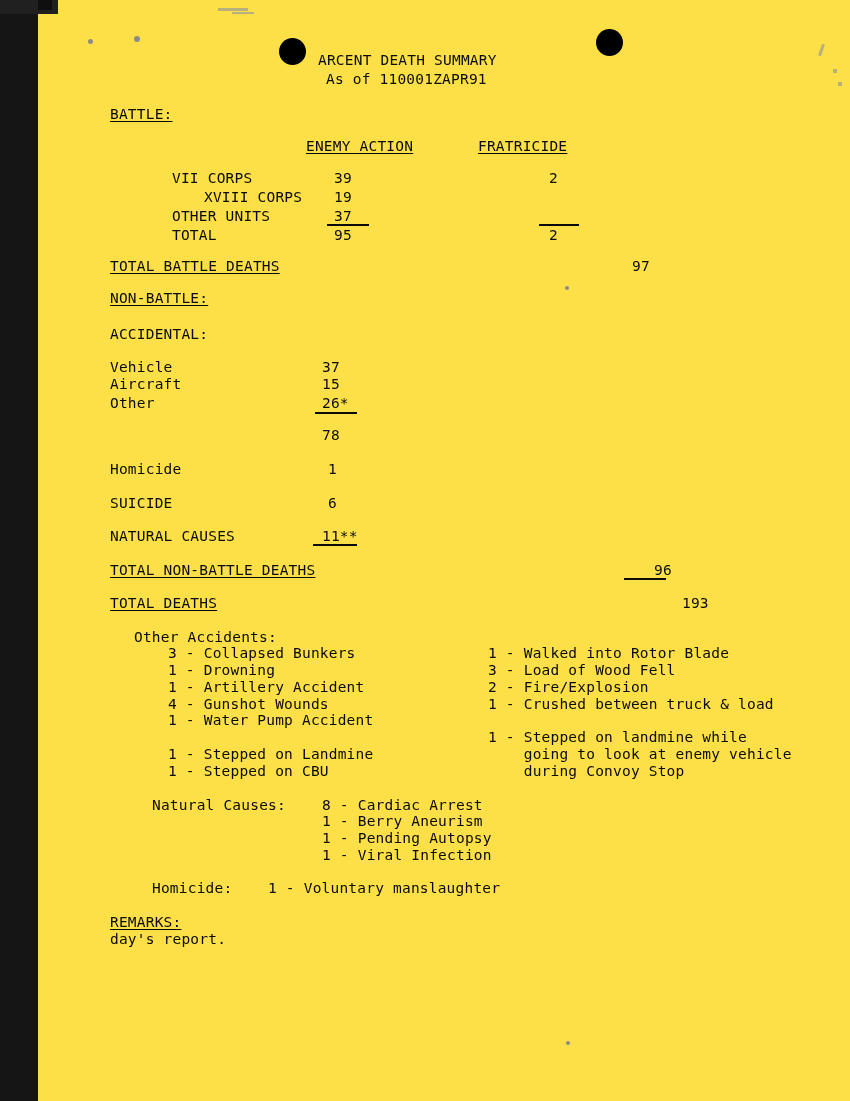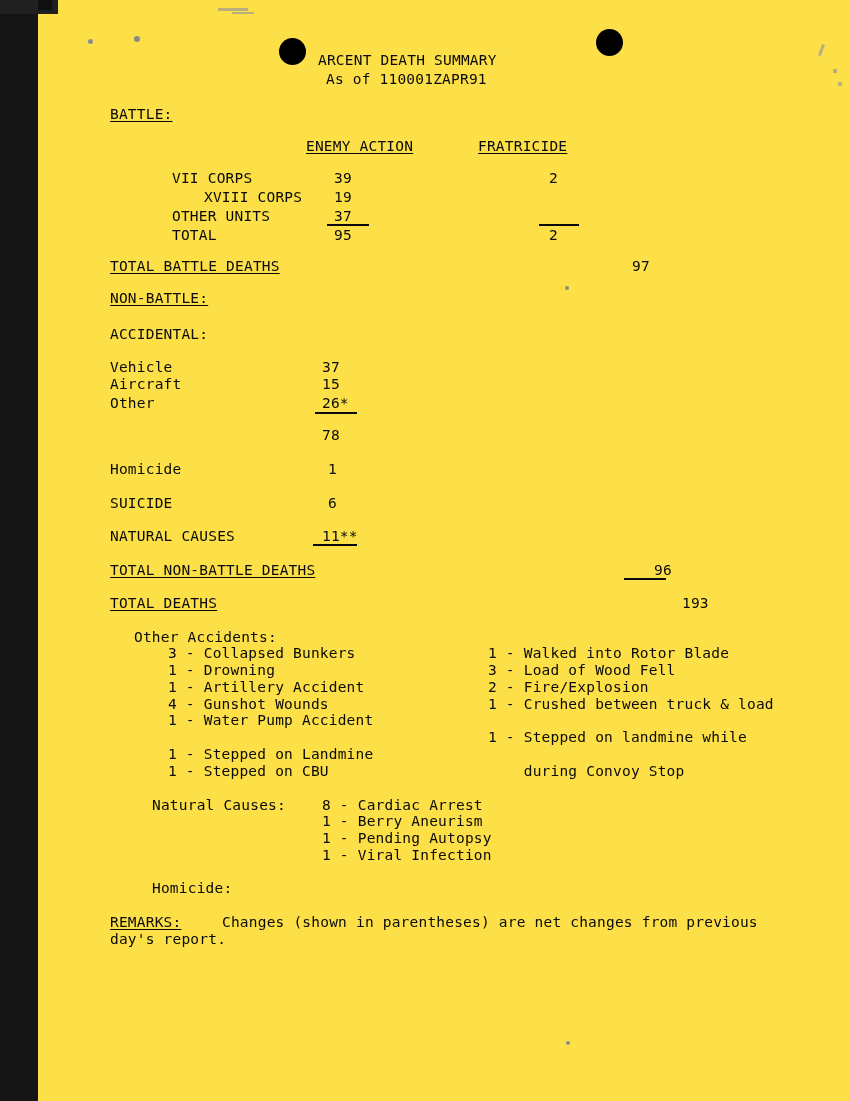--- a/index.html
+++ b/index.html
@@ -175,28 +175,29 @@
     <div class="t" style="left:168px; top:696px;">4 - Gunshot Wounds</div>
     <div class="t" style="left:168px; top:712px;">1 - Water Pump Accident</div>
     <div class="t" style="left:168px; top:746px;">1 - Stepped on Landmine</div>
     <div class="t" style="left:168px; top:763px;">1 - Stepped on CBU</div>
 
     <div class="t" style="left:488px; top:645px;">1 - Walked into Rotor Blade</div>
     <div class="t" style="left:488px; top:662px;">3 - Load of Wood Fell</div>
     <div class="t" style="left:488px; top:679px;">2 - Fire/Explosion</div>
     <div class="t" style="left:488px; top:696px;">1 - Crushed between truck &amp; load</div>
     <div class="t" style="left:488px; top:729px;">1 - Stepped on landmine while</div>
+    <div class="t" style="left:488px; top:746px;">    going to look at enemy vehicle</div>
     <div class="t" style="left:488px; top:763px;">    during Convoy Stop</div>
 
     <div class="t" style="left:152px; top:797px;">Natural Causes:</div>
     <div class="t" style="left:322px; top:797px;">8 - Cardiac Arrest</div>
     <div class="t" style="left:322px; top:813px;">1 - Berry Aneurism</div>
     <div class="t" style="left:322px; top:830px;">1 - Pending Autopsy</div>
     <div class="t" style="left:322px; top:847px;">1 - Viral Infection</div>
 
     <div class="t" style="left:152px; top:880px;">Homicide:</div>
+    <div class="t" style="left:268px; top:880px;">1 - Voluntary manslaughter</div>
 
     <div class="t u" style="left:110px; top:914px;">REMARKS:</div>
-    <div class="t" style="left:222px; top:914px;">Changes (shown in parentheses) are net changes from previous</div>
     <div class="t" style="left:110px; top:931px;">day's report.</div>
 
   </div>
 </div>
 
 </body></html>

